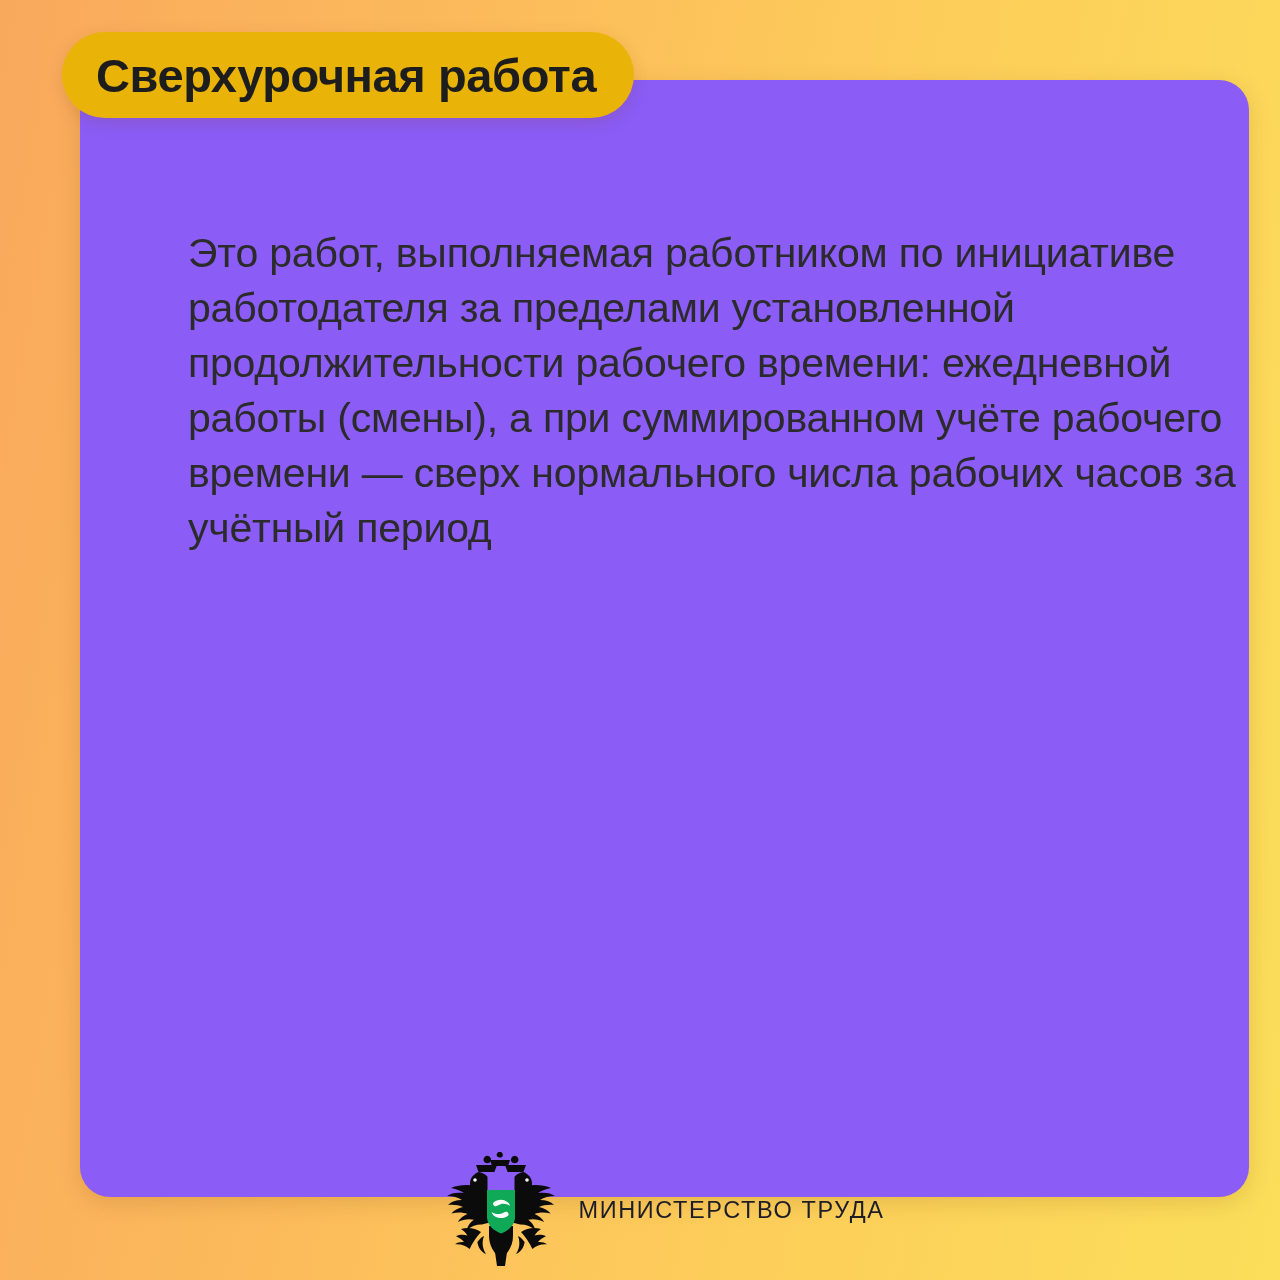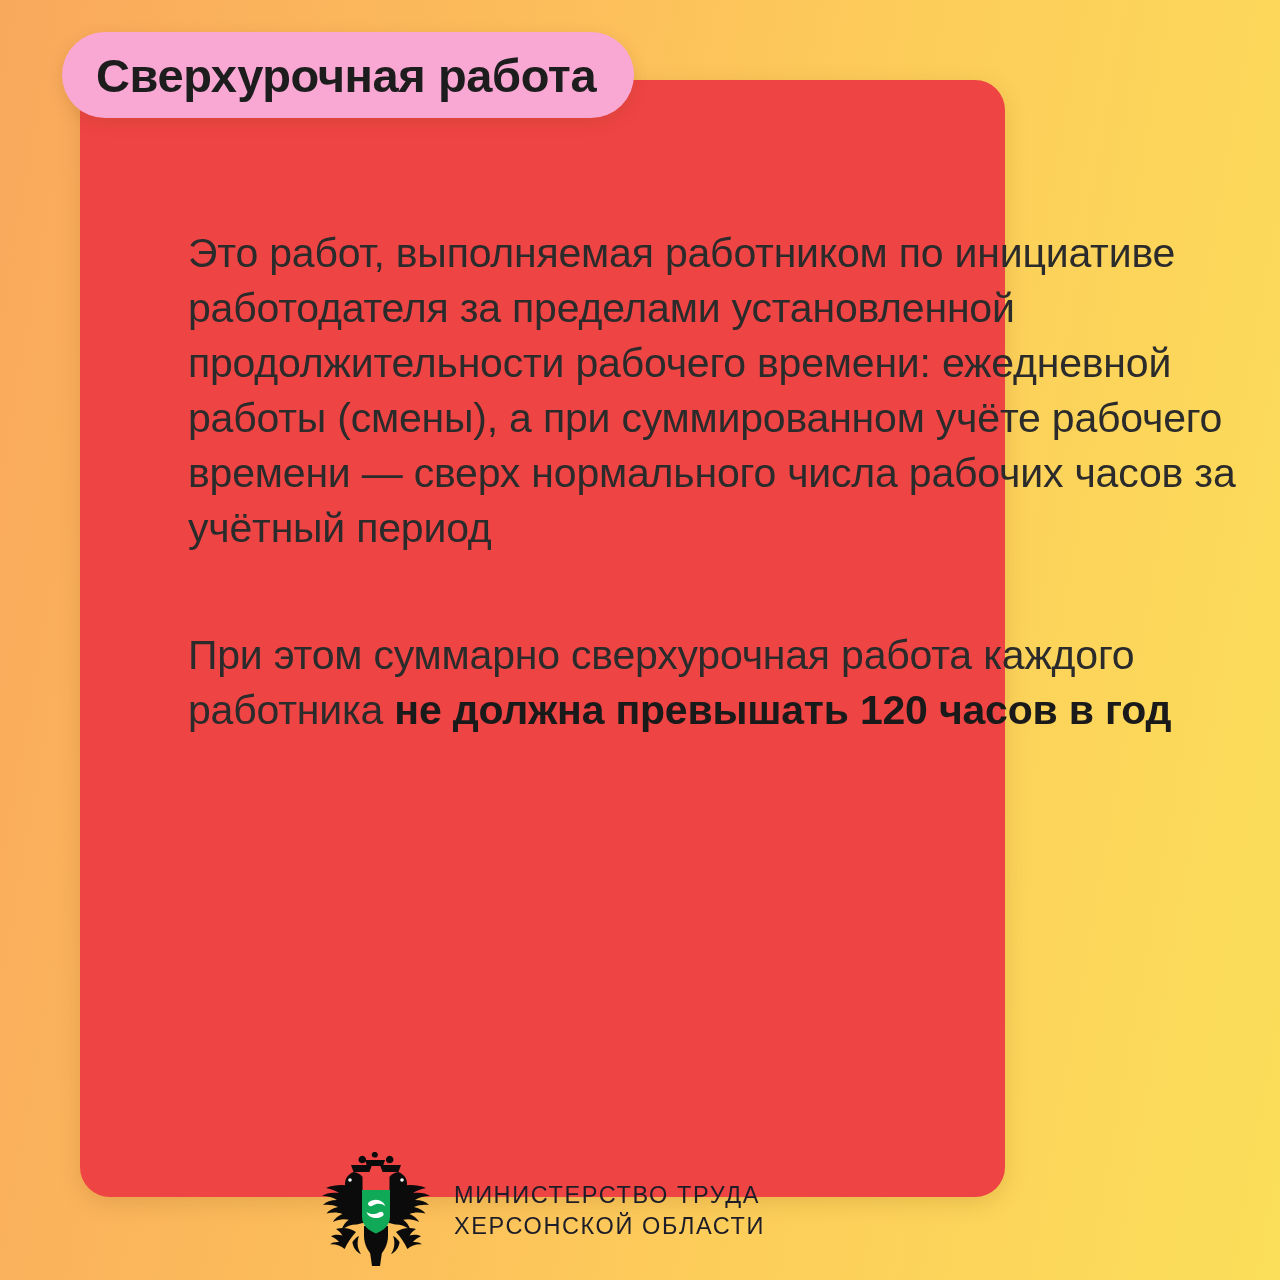--- a/index.html
+++ b/index.html
@@ -6,31 +6,31 @@
   html, body { width:1280px; height:1280px; }
   body {
     font-family:"Liberation Sans", sans-serif;
     background:linear-gradient(100deg,#F9A95C 0%,#FCBB5B 33%,#FDCD5A 62%,#FBDE5A 100%);
     position:relative;
     overflow:hidden;
   }
   .card {
     position:absolute;
     left:80px; top:80px;
-    width:925px; height:1117px;
-    background:#ef4444;
+    width:1169px; height:1117px;
+    background:#8b5cf6;
     border-radius:30px;
     box-shadow:0 6px 22px rgba(120,70,10,0.17);
   }
   .title-badge {
     position:absolute;
     left:62px; top:32px;
     height:86px;
     padding:0 38px 0 34px;
-    background:#f9a8d4;
+    background:#eab308;
     border-radius:43px;
     display:flex; align-items:center;
     box-shadow:0 5px 16px rgba(120,70,10,0.16);
     z-index:5;
   }
   .title-badge h1 {
     font-size:47px;
     font-weight:bold;
     color:#1D1D1D;
     letter-spacing:-0.4px;
@@ -74,21 +74,20 @@
     white-space:nowrap;
   }
 </style>
 </head>
 <body>
 
 <div class="card">
 
   <div class="content">
     <p class="para"><span>Это работ, выполняемая работником по инициативе работодателя за пределами установленной продолжительности рабочего времени: ежедневной работы (смены), а при суммированном учёте рабочего времени — сверх нормального числа рабочих часов за учётный период</span></p>
-    <p class="para gap2"><span>При этом суммарно сверхурочная работа каждого работника </span><b>не должна превышать 120 часов в год</b></p>
   </div>
 
   <div class="footer">
     <span class="emblem">
       <svg viewBox="0 0 112 118" width="112" height="118" aria-hidden="true">
         <g fill="#0B0B0B">
 
           <path d="M39 6c1.6-3 5-3 6.6 0 1.4 2.6-.4 5.2-3.3 5.2S37.6 8.6 39 6z"></path>
           <path d="M66.4 6c1.6-3 5-3 6.6 0 1.4 2.6-.4 5.2-3.3 5.2S65 8.6 66.4 6z"></path>
           <path d="M31 13h21l-2.6 7H33.6zM60 13h21l-2.6 7H62.6z"></path>
@@ -113,20 +112,19 @@
 
         <path d="M42 38h28v27c0 8-6.6 13.6-14 16.6C48.6 78.6 42 73 42 65z" fill="#0FA958"></path>
         <g fill="#FFFFFF">
           <path d="M48.5 50.5c4-3.4 9.6-3.6 13.8-.6 1.4 1 2.4 2.4 2.8 4-3.6-2.6-8.4-2.8-12.2-.4-1.8 1.2-3.6 1-4.4-.6-.6-1-.6-1.8 0-2.4z"></path>
           <path d="M63.2 63.4c-4 3.4-9.6 3.6-13.8.6-1.4-1-2.4-2.4-2.8-4 3.6 2.6 8.4 2.8 12.2.4 1.8-1.2 3.6-1 4.4.6.6 1 .6 1.8 0 2.4z"></path>
         </g>
       </svg>
     </span>
     <span class="ministry-lines">
       <span>МИНИСТЕРСТВО ТРУДА</span>
-      <span>ХЕРСОНСКОЙ ОБЛАСТИ</span>
     </span>
   </div>
 </div>
 
 <div class="title-badge">
   <h1>Сверхурочная работа</h1>
 </div>
 
 </body></html>

